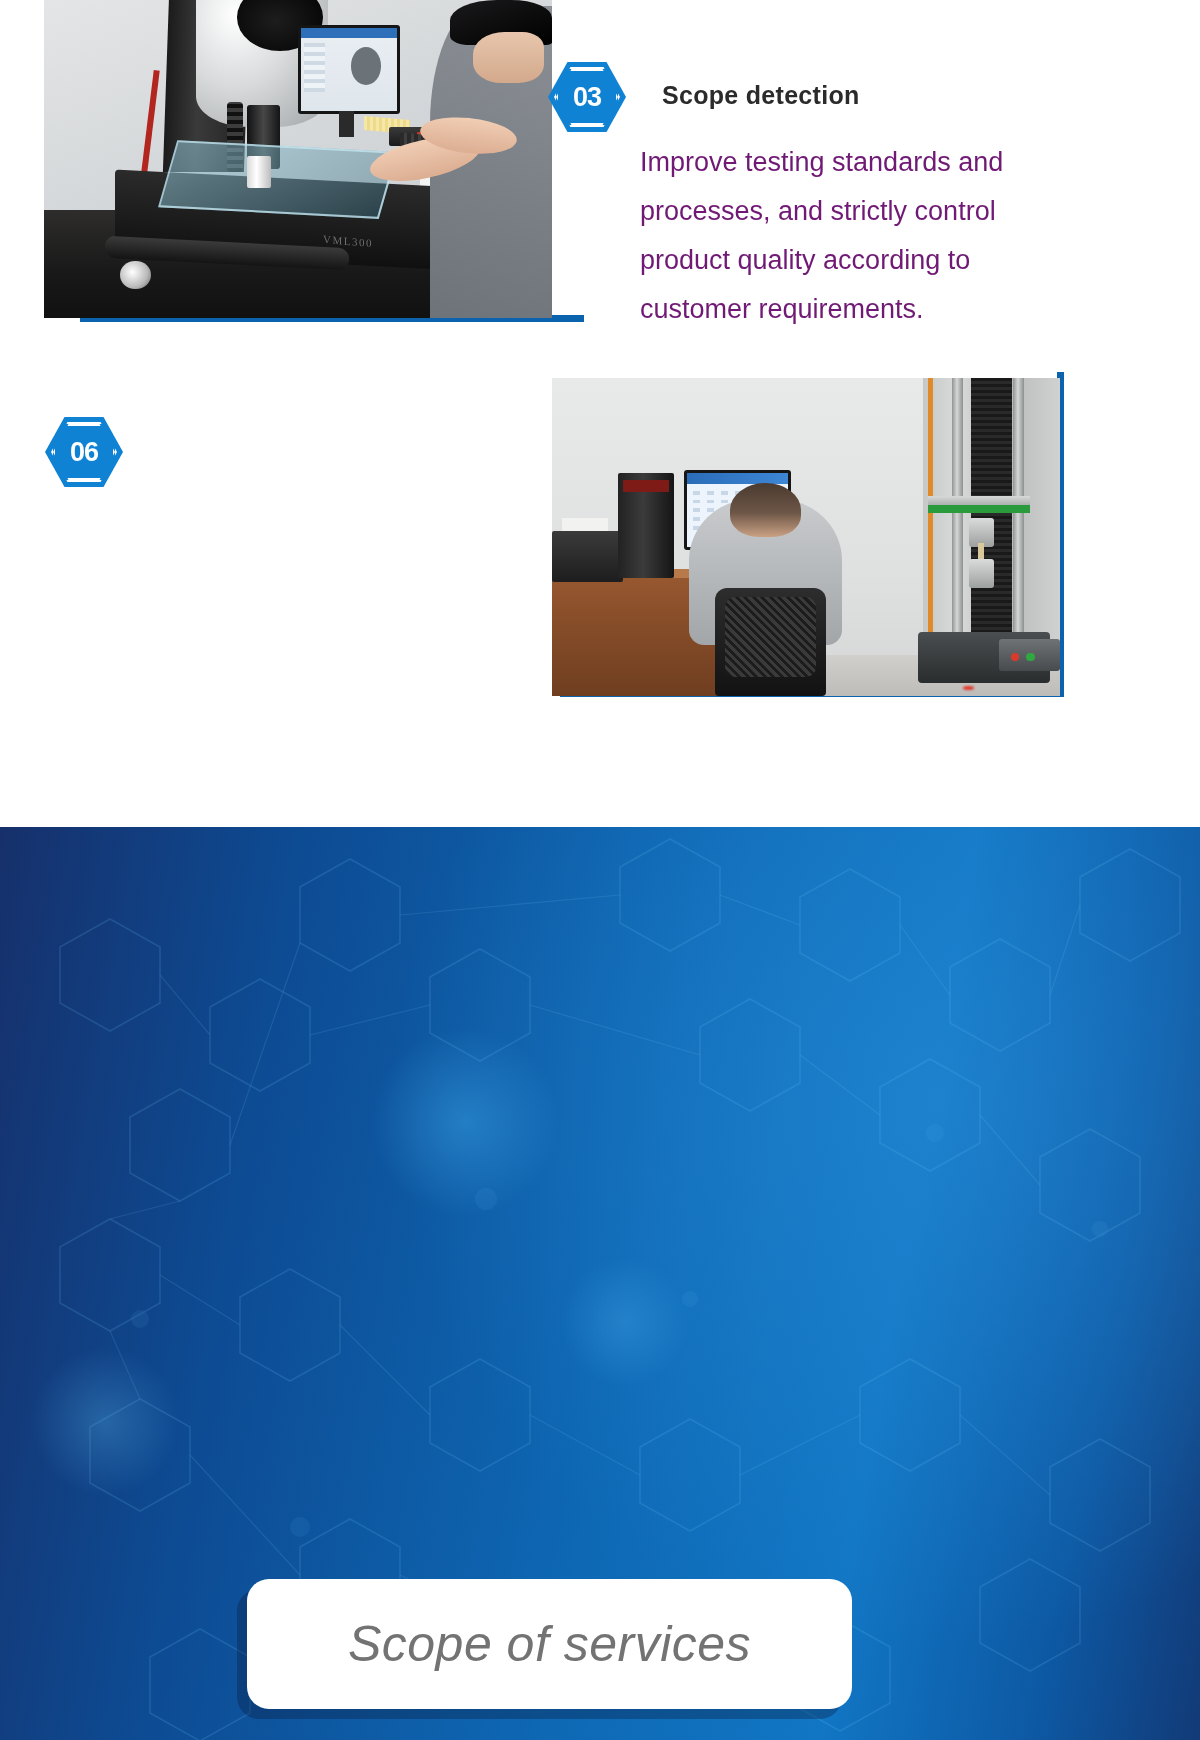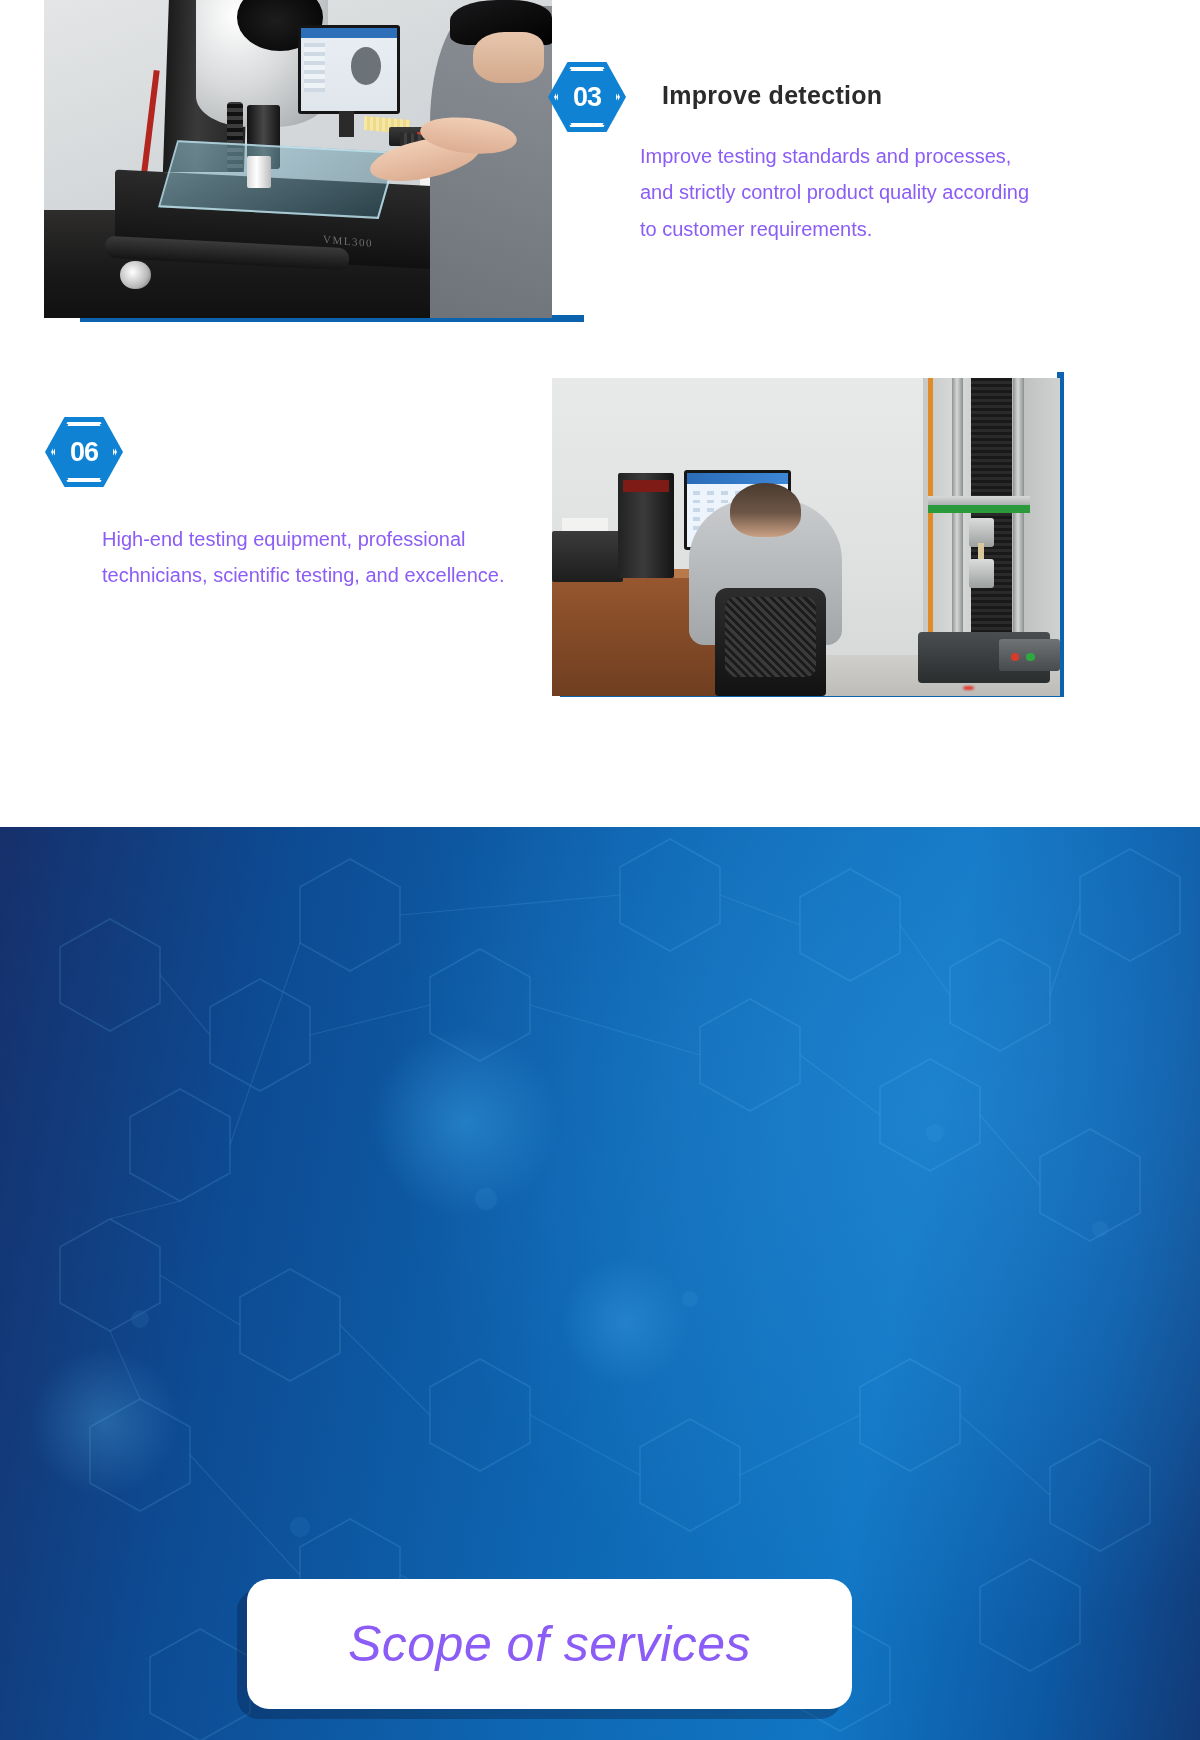--- a/index.html
+++ b/index.html
@@ -187,21 +187,21 @@
     position:absolute; inset:0; display:flex; align-items:center; justify-content:center;
     color:#ffffff; font-size:27px; font-weight:bold; letter-spacing:-1px;
     font-family:"Liberation Sans", sans-serif;
   }
 
   .feature-title {
     position:absolute; font-size:25px; font-weight:bold; color:#2b2b2b;
     line-height:1.42; letter-spacing:.3px;
   }
   .feature-body {
-    position:absolute; font-size:20px; color:#8b5cf6; line-height:1.82;
+    position:absolute; font-size:27px; color:#701a75; line-height:1.82;
   }
 
   
   #badge03 { left:548px; top:62px; }
   #title03 { left:662px; top:78px; width:400px; }
   #body03  { left:640px; top:138px; width:400px; }
 
   
   #badge04 { left:45px; top:417px; }
   #title04 { left:143px; top:413px; width:390px; }
@@ -220,21 +220,21 @@
   }
   .blob { position:absolute; border-radius:50%; pointer-events:none; }
 
   .scope-title-box {
     position:absolute; left:247px; top:752px; width:605px; height:130px;
     background:#ffffff; border-radius:22px;
     display:flex; align-items:center; justify-content:center;
     box-shadow:-10px 10px 0 rgba(8,28,66,.35);
   }
   .scope-title {
-    font-size:50px; font-style:italic; color:#8b5cf6; font-weight:normal;
+    font-size:50px; font-style:italic; color:#737373; font-weight:normal;
     letter-spacing:.5px; font-family:"Liberation Sans", sans-serif;text-align:right;
   }
 </style>
 </head>
 <body>
 
 <section class="features">
 
   <div class="photo-frame" id="photo1-frame">
     <div class="accent-v"></div>
@@ -273,29 +273,28 @@
       <div class="p1-arm2"></div>
       <div class="p1-label">VML300</div>
     </div>
   </div>
 
   <div class="hex-badge" id="badge03">
     <div class="hex-outer"></div>
     <div class="hex-inner"></div>
     <div class="hex-num">03</div>
   </div>
-  <h2 class="feature-title" id="title03">Improve detection</h2>
+  <h2 class="feature-title" id="title03">Scope detection</h2>
   <p class="feature-body" id="body03">Improve testing standards and processes, and strictly control product quality according to customer requirements.</p>
 
   <div class="hex-badge" id="badge04">
     <div class="hex-outer"></div>
     <div class="hex-inner"></div>
     <div class="hex-num">06</div>
   </div>
-  <p class="feature-body" id="body04">High-end testing equipment, professional technicians, scientific testing, and excellence.</p>
 
   <div class="photo-frame" id="photo2-frame">
     <div class="accent-v"></div>
     <div class="accent-h"></div>
     <div class="photo" id="photo2">
       <div class="p2-wall"></div>
       <div class="p2-floor"></div>
       <div class="p2-desk"></div>
       <div class="p2-desk-l"></div>
       <div class="p2-paper"></div>

